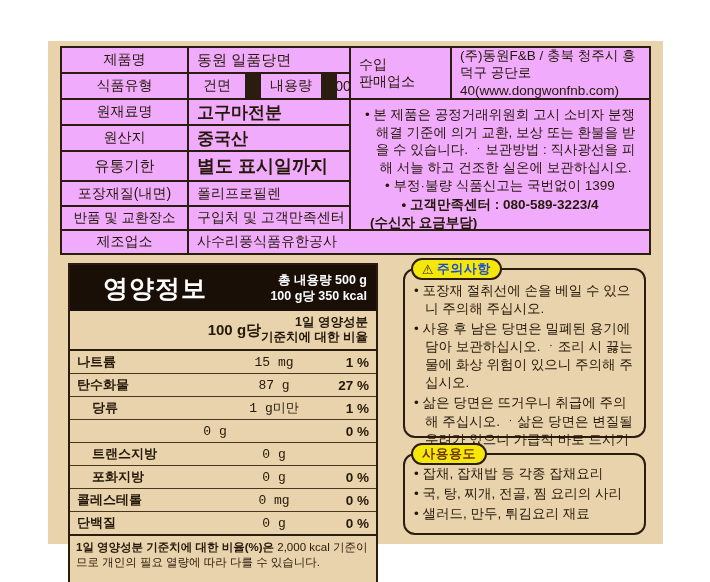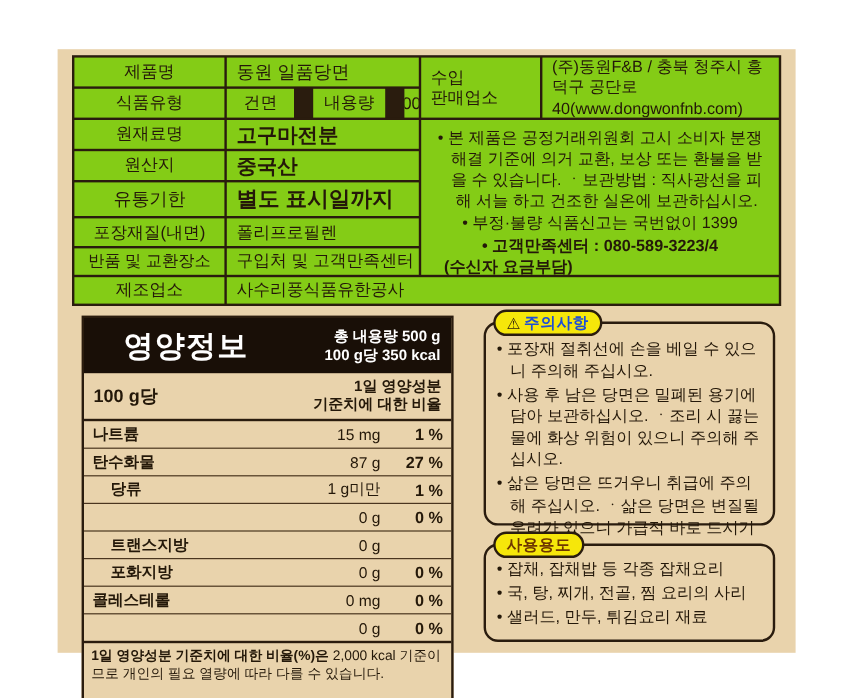--- a/index.html
+++ b/index.html
@@ -11,21 +11,21 @@
   .panel{position:absolute;left:48px;top:41px;width:615px;height:503px;background:#e9d3ac;}
 
   
   .ptable{
     position:absolute;left:12px;top:5px;width:591px;height:209px;
     background:#2a1c0e;display:grid;box-sizing:border-box;
     grid-template-columns:125px 160px 99px 1fr;
     grid-template-rows:24px 24px 24px 24px 28px 23px 22px 1fr;
     gap:2px;padding:2px;
   }
-  .tcell{background:#84cc16;display:flex;align-items:center;font-size:14px;overflow:hidden;}
+  .tcell{background:#f0abfc;display:flex;align-items:center;font-size:14px;overflow:hidden;}
   .lab{justify-content:center;text-align:center;}
   .val{padding-left:8px;}
   .b15{font-size:15px;}
   .bold17{font-weight:bold;font-size:17px;}
   .bold18{font-weight:bold;font-size:18px;}
   .typegrid{display:grid;grid-template-columns:56px 60px 1fr;gap:16px;background:#2a1c0e;padding:0;}
   .typegrid .tcell{justify-content:center;padding:0;}
   .importer-label{flex-direction:column;justify-content:center;align-items:flex-start;padding-left:8px;line-height:1.25;}
   .notice-cell{display:block;padding:6px 8px 4px 8px;font-size:13.5px;line-height:1.3;}
   .notice{padding-left:11px;text-indent:-11px;margin:0 0 1px 0;text-align:center;}
@@ -38,30 +38,30 @@
     position:absolute;left:20px;top:222px;width:310px;box-sizing:border-box;
     border:2px solid #2a1c0e;background:#e9d3ac;
   }
   .nut-header{
     background:#190f07;color:#ffffff;height:46px;display:flex;
     justify-content:space-between;align-items:center;padding:0 9px;
   }
   .nut-title{font-size:25px;font-weight:bold;letter-spacing:1px;margin-left:24px;}
   .nut-total{text-align:right;font-size:12.5px;font-weight:bold;line-height:1.3;}
   .nut-subhead{
-    display:flex;justify-content:space-between;align-items:center;
+    display:flex;justify-content:flex-end;align-items:center;
     padding:0 8px;height:38px;border-bottom:2px solid #2a1c0e;
   }
   .nut-per{font-weight:bold;font-size:15px;}
   .nut-dv{font-weight:bold;font-size:12.5px;text-align:right;line-height:1.2;}
   .nrow{display:flex;align-items:center;height:18px;padding:2px 7px;border-bottom:1px solid #4a351f;font-size:13px;}
   .nrow.last{border-bottom:2px solid #2a1c0e;}
   .nname{width:118px;font-weight:bold;}
   .nname.indent{padding-left:15px;width:103px;}
-  .namt{flex:1;text-align:right;padding-left:36px;}
+  .namt{flex:1;text-align:center;padding-left:36px;font-family:Liberation Mono, monospace;}
   .npct{width:52px;text-align:right;font-weight:bold;font-size:13.5px;}
   .nut-foot{padding:4px 6px 22px 6px;font-size:11.5px;line-height:1.32;}
   .nut-foot b{font-weight:bold;}
 
   
   .rbox{
     position:absolute;left:355px;width:243px;box-sizing:border-box;
     border:2px solid #2a1c0e;border-radius:12px;background:#e9d3ac;
     padding:12px 8px 6px 9px;
   }
@@ -172,20 +172,21 @@
       <span class="nname indent">포화지방</span>
       <span class="namt">0 g</span>
       <span class="npct">0 %</span>
     </div>
     <div class="nrow">
       <span class="nname">콜레스테롤</span>
       <span class="namt">0 mg</span>
       <span class="npct">0 %</span>
     </div>
     <div class="nrow last">
+      <span class="nname">단백질</span>
       <span class="namt">0 g</span>
       <span class="npct">0 %</span>
     </div>
 
     <div class="nut-foot"><b>1일 영양성분 기준치에 대한 비율(%)은</b><span> 2,000 kcal 기준이므로 개인의 필요 열량에 따라 다를 수 있습니다.</span></div>
   </div>
 
   <div class="rbox caution">
     <div class="badge">
       <span class="warn-icon">⚠</span>

